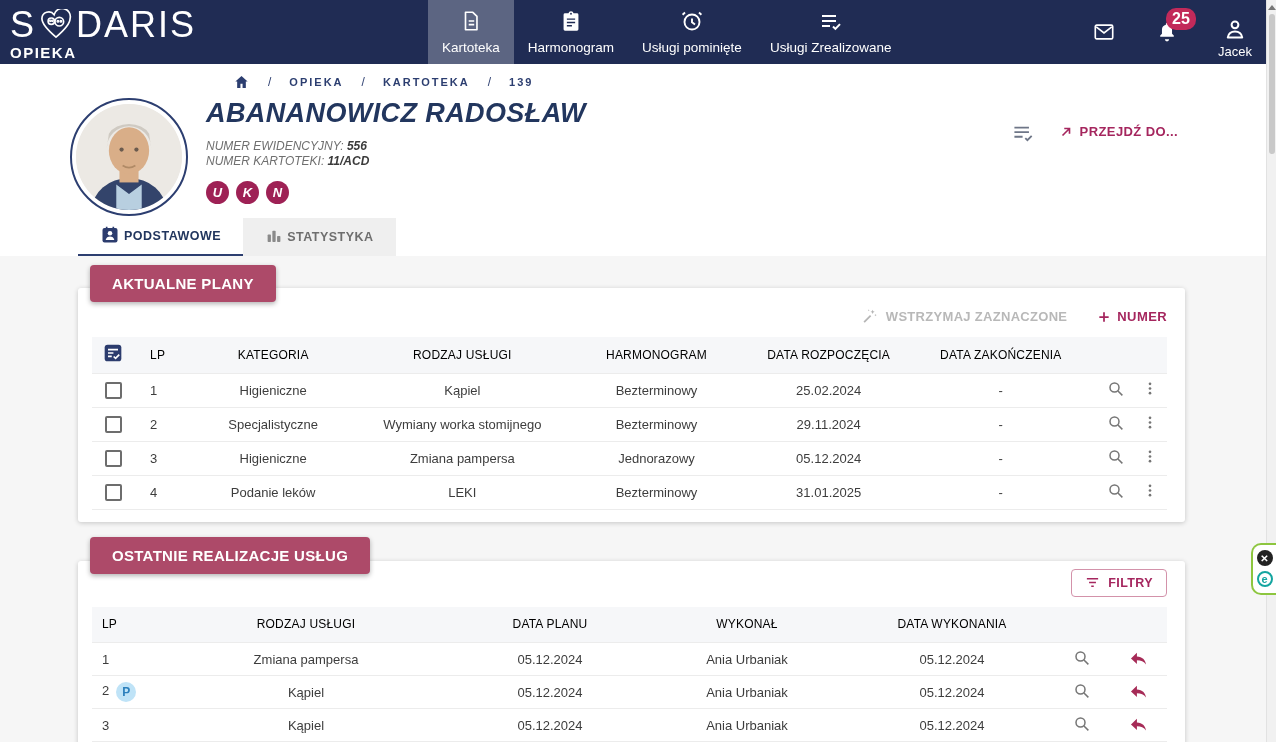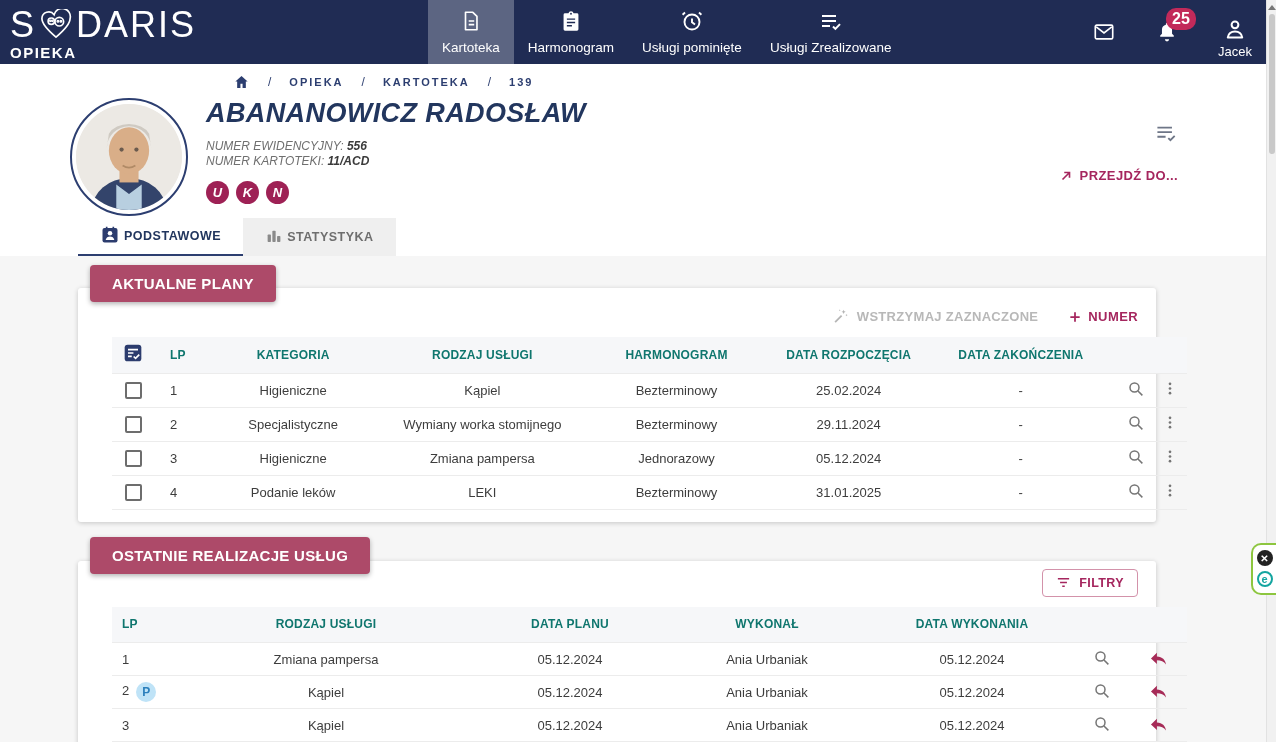--- a/index.html
+++ b/index.html
@@ -30,48 +30,48 @@
   
   .patient { background:#fff; display:flex; padding:0 0 2px 70px; position:relative; }
   .avatar-ring { width:118px; height:118px; flex:none; border:2px solid #2c3e70; border-radius:50%; padding:4px; background:#fff; margin-top:2px; }
   .avatar { width:100%; height:100%; border-radius:50%; overflow:hidden; background:#ece9e4; }
   .p-info { margin-left:18px; padding-top:2px;font-style:italic; }
   .p-name { font-size:27px; font-weight:700; color:#22365e; letter-spacing:.4px; margin-bottom:10px; }
   .p-field { font-size:12px; line-height:15px; color:#6f6f6f; }
   .p-field b { color:#3b3b3b; }
   .p-badges { display:flex; gap:7px; margin-top:12px; }
   .round-badge { width:23px; height:23px; border-radius:50%; background:#9e2155; color:#fff; font-size:13px; font-weight:700; display:flex; align-items:center; justify-content:center; }
-  .p-tools { position:absolute; right:98px; top:28px; display:flex; align-items:flex-end; gap:24px;flex-direction:column; }
+  .p-tools { position:absolute; right:98px; top:28px; display:flex; align-items:flex-start; gap:24px; }
   .goto-link { display:flex; align-items:center; gap:7px; color:#a5265e; font-size:13px; font-weight:700; letter-spacing:.4px; cursor:pointer; }
   .icbtn { cursor:pointer; display:inline-flex; align-items:center; justify-content:center; }
 
   
   .tabs-row { display:flex; padding-left:78px; background:#fff; }
   .ctab { display:flex; align-items:center; gap:4px; height:38px; padding:0 22px; font-size:12.5px; font-weight:700; letter-spacing:.5px; cursor:pointer; color:#6e6e6e; background:#efefef; }
   .ctab.active { color:#22365e; background:#fff; border-bottom:2px solid #2c3e70; }
 
   
   .content { background:#f6f6f6; height:486px; }
   .ribbon-row { position:relative; z-index:2; padding-left:90px; }
   .ribbon-row.first { padding-top:9px; margin-bottom:-14px; }
   .ribbon-row.second { padding-top:15px; margin-bottom:-13px; }
   .ribbon { display:inline-block; background:#ad4a69; color:#ffffff; font-size:15px; font-weight:700; letter-spacing:.3px; padding:10px 22px; border-radius:4px; box-shadow:0 2px 5px rgba(0,0,0,.3); }
-  .card { margin:0 120px 0 78px; background:#fff; border-radius:3px; box-shadow:0 1px 5px rgba(0,0,0,.2); position:relative;padding-left:20px; }
+  .card { margin:0 91px 0 78px; background:#fff; border-radius:3px; box-shadow:0 1px 5px rgba(0,0,0,.2); position:relative; }
   .card.plans { padding-bottom:12px; }
   .card.real { height:320px; }
 
   .actions-row { display:flex; justify-content:flex-end; align-items:center; gap:30px; padding:20px 18px 12px; }
   .suspend-btn { display:flex; align-items:center; gap:8px; color:#b8b8b8; font-size:13px; font-weight:600; letter-spacing:.3px; cursor:pointer; }
   .add-btn { display:flex; align-items:center; gap:6px; color:#a5265e; font-size:13px; font-weight:700; letter-spacing:.4px; cursor:pointer; }
   .filters-row { display:flex; justify-content:flex-end; padding:8px 18px 10px; }
   .filtry-btn { display:flex; align-items:center; gap:8px; border:1px solid #d392aa; border-radius:4px; background:#fff; color:#a5265e; font-size:12.5px; font-weight:700; letter-spacing:.4px; padding:6px 13px; cursor:pointer; }
 
   table { border-collapse:collapse; table-layout:fixed; margin:0 14px; width:1075px; }
   thead tr { background:#f6f7f9; height:36px; }
-  th { font-size:12px; font-weight:700; color:#0f766e; letter-spacing:.2px; text-align:center; }
+  th { font-size:12px; font-weight:400; color:#000000; letter-spacing:.2px; text-align:center; }
   tbody tr { height:34px; border-top:1px solid #ececec; }
   .real-tbl tbody tr { height:33px; }
   tbody tr:last-child { border-bottom:1px solid #ececec; }
   td { font-size:13px; color:#3d3d3d; text-align:center; }
   .c-sel { width:42px; } .c-lp { width:46px; text-align:left; padding-left:16px; }
   .c-cat { width:186px; } .c-serv { width:192px; } .c-sched { width:196px; }
   .c-start { width:148px; } .c-end { width:196px; } .c-ic { width:34px; }
   th.c-lp { text-align:left; padding-left:16px; }
   .cbx { width:17px; height:17px; border:2px solid #6d6d6d; border-radius:2px; display:inline-block; cursor:pointer; vertical-align:middle; }
   .c2-lp { width:64px; text-align:left; padding-left:10px; }

